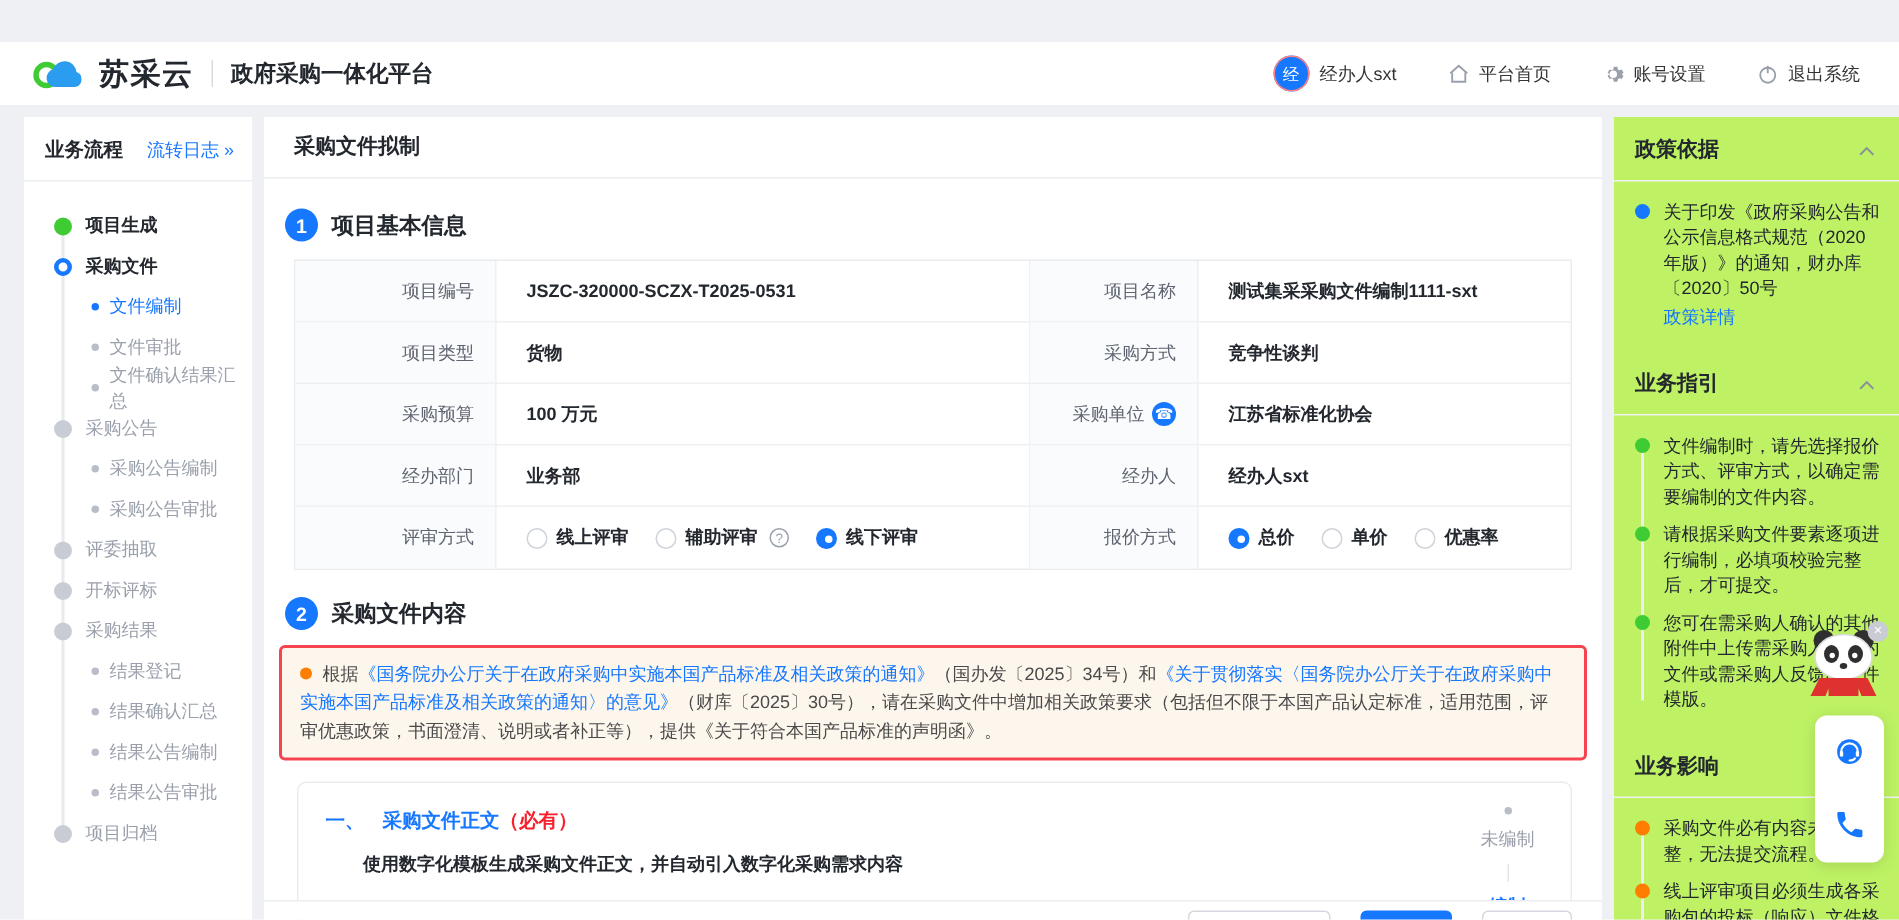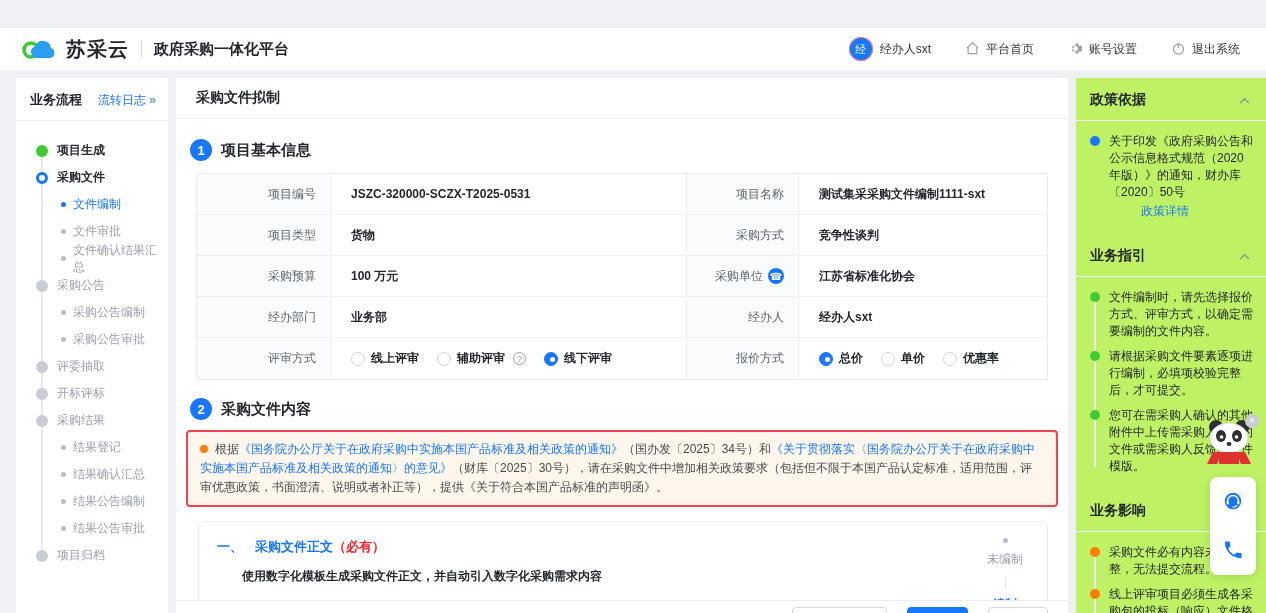--- a/index.html
+++ b/index.html
@@ -6,21 +6,21 @@
   html,body { width:1266px; height:613px; overflow:hidden; }
   body { background:#eef0f4; font-family:"Liberation Sans","DejaVu Sans",sans-serif; font-size:12px; color:#333; }
 
   
   .topbar { height:42px; background:#fff; display:flex; align-items:center; justify-content:space-between; padding:0 26px 0 22px;margin-top:28px; }
   .brand { display:flex; align-items:center; gap:10px; }
   .logo-text { font-size:20px; font-weight:bold; color:#23272e; letter-spacing:1px; }
   .brand-divider { width:1px; height:18px; background:#d8dbe0; margin:0 2px; }
   .app-title { font-size:15px; font-weight:bold; color:#23272e; }
   .topnav { display:flex; align-items:center; gap:34px; }
-  .nav-item { display:flex; align-items:flex-start; gap:6px; color:#333; cursor:pointer; }
+  .nav-item { display:flex; align-items:center; gap:6px; color:#333; cursor:pointer; }
   .nav-item svg { display:block; }
   .user { display:flex; align-items:center; gap:7px; }
   .avatar { width:24px; height:24px; border-radius:50%; background:#1677ff; color:#fff; font-size:11px; display:flex; align-items:center; justify-content:center; box-shadow:0 0 0 1px #ff8080 inset; }
 
   
   .layout { display:flex; align-items:stretch; margin-top:8px; height:563px; padding-left:16px; gap:8px; }
   .left-panel { width:152px; background:#fff; flex:none; }
   .main-panel { width:892px; background:#fff; flex:none; position:relative; }
   .right-panel { width:190px; background:#bef264; flex:none; position:relative; }
 
@@ -92,21 +92,21 @@
   .chev { color:#8a8f99; cursor:pointer; }
   .note-list { position:relative; padding:12px 12px 14px 14px; }
   .note-line { position:absolute; left:18px; top:20px; bottom:22px; width:2px; background:#eceef1; }
   .note-item { display:flex; gap:9px; margin-bottom:8px; position:relative; }
   .note-item:last-child { margin-bottom:0; }
   .ndot { width:10px; height:10px; border-radius:50%; flex:none; margin-top:3px; position:relative; z-index:1; }
   .ndot.blue { background:#1677ff; }
   .ndot.green { background:#3ecb34; }
   .ndot.orangeb { background:#ff7d00; }
   .ntext { line-height:17px; color:#23272e; }
-  .plink { color:#1677ff; cursor:pointer; display:inline-block; margin-top:2px;margin-left:32px; }
+  .plink { color:#1677ff; cursor:pointer; display:inline-block; margin-top:2px; }
 
   
   .floaty { position:absolute; right:8px; top:340px; width:58px; z-index:5; }
   .panda-wrap { position:relative; width:52px; margin:0 auto; }
   .panda-close { position:absolute; right:-4px; top:-4px; width:14px; height:14px; border-radius:50%; background:#c9ccd2; color:#fff; font-size:10px; line-height:13px; text-align:center; cursor:pointer; }
   .svc-card { margin-top:6px; background:#fff; border-radius:8px; box-shadow:0 2px 10px rgba(0,0,0,.12); width:46px; margin-left:auto; margin-right:2px; padding:14px 0; display:flex; flex-direction:column; align-items:center; gap:26px; }
   .svc-btn { cursor:pointer; display:flex; }
 </style>
 </head>
 <body>

